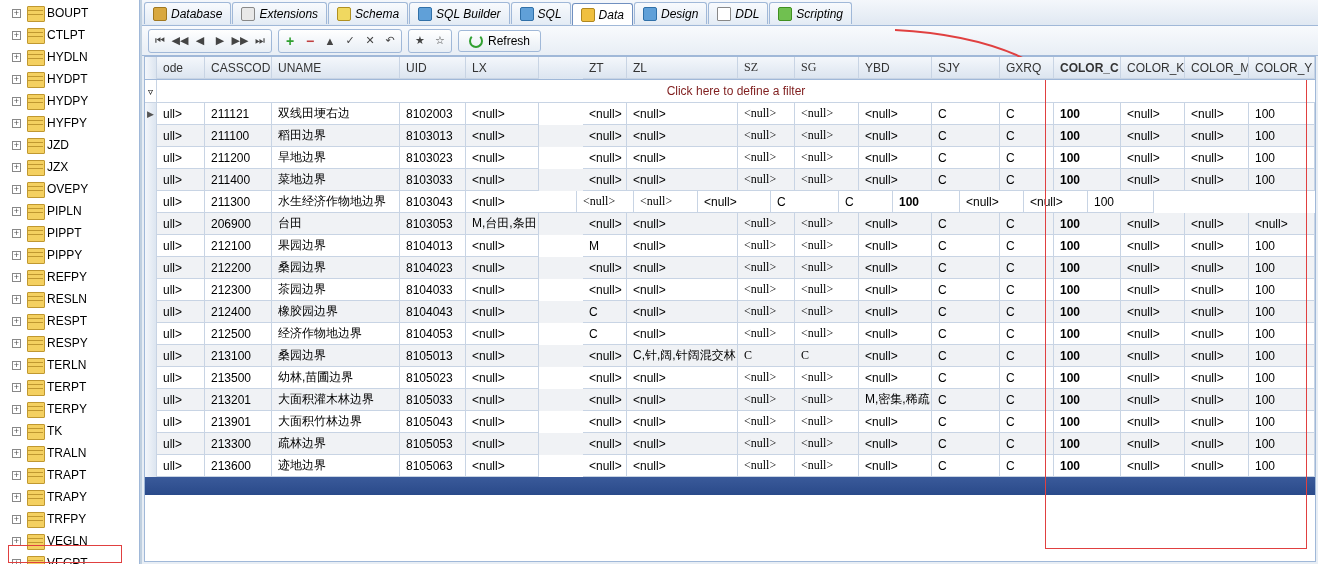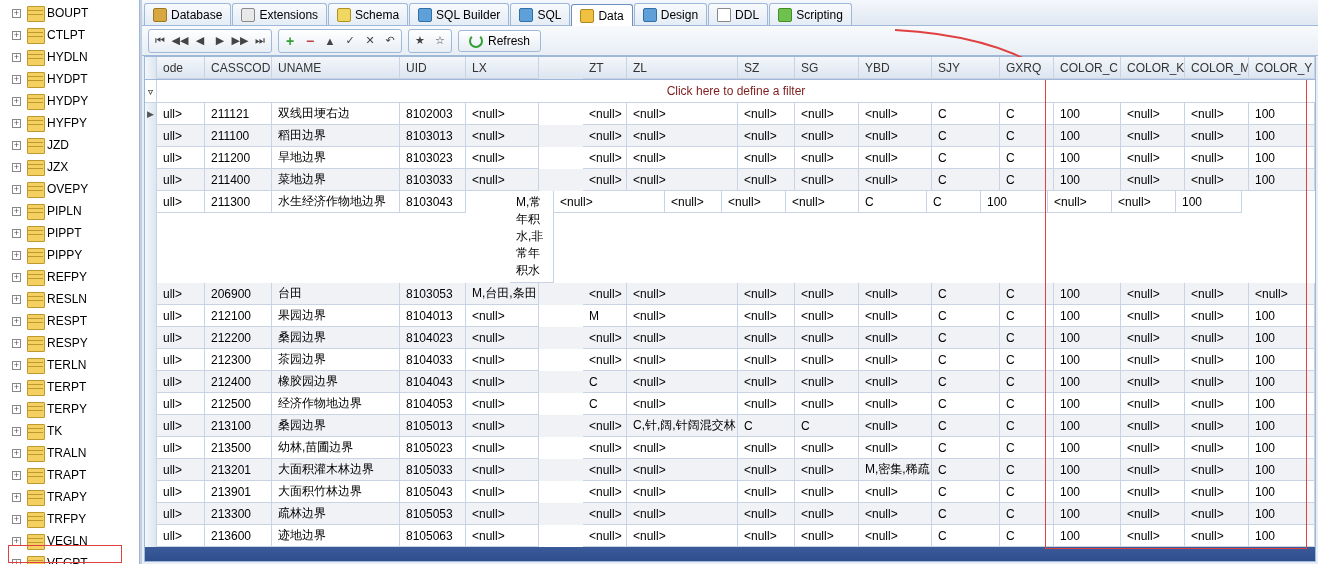--- a/index.html
+++ b/index.html
@@ -5,21 +5,21 @@
 * { box-sizing: border-box; font-family: Tahoma, Arial, sans-serif; font-size: 12px; }
 body { margin: 0; padding: 0; background: #fff; width: 1318px; height: 564px; overflow: hidden; position: relative; }
 .container { display: flex; width: 100%; height: 100%; }
 .sidebar { width: 161px; background: #fff; border-right: 1px solid #a0b8d8; height: 100%; overflow-y: auto; padding-top: 2px; }
 .tree-item { display: flex; align-items: center; padding: 2px 4px 2px 12px; cursor: pointer; height: 22px; }
 .tree-box { width: 9px; height: 9px; border: 1px solid #888; display: inline-block; margin-right: 6px; text-align: center; line-height: 7px; font-size: 9px; color: #555; }
 .tbl-icon { width: 16px; height: 14px; display: inline-block; margin-right: 4px; position: relative; }
 .tbl-icon::before { content:''; position:absolute; left:0; top:0; width:16px; height:14px; background:#f4d060; border:1px solid #c09830; border-radius:1px; }
 .tbl-icon::after { content:''; position:absolute; left:0; top:4px; width:16px; height:1px; background:#c09830; box-shadow: 0 4px 0 #c09830; }
 .main { flex: 1; display:flex; flex-direction:column; background:#e8eef5; border-left:2px solid #c0d0e0; position: relative; }
-.tabs { display:flex; align-items:flex-end; padding: 2px 2px 0 2px; background: linear-gradient(#f4f7fb,#e0e8f2); border-bottom:1px solid #a0b8d8; height:26px; gap:0; }
+.tabs { display:flex; align-items:flex-start; padding: 2px 2px 0 2px; background: linear-gradient(#f4f7fb,#e0e8f2); border-bottom:1px solid #a0b8d8; height:26px; gap:0;font-style:italic; }
 .tab { display:flex; align-items:center; padding:3px 8px; border:1px solid #a0b8d8; border-bottom:none; background:linear-gradient(#f8fafd,#e4ecf5); margin-right:1px; border-radius:3px 3px 0 0; cursor:pointer; gap:4px; height:22px; }
 .tab.active { background:#fff; border-color:#7090c0; font-weight:normal; position:relative; top:1px; }
 .tab-icon { width:14px; height:14px; display:inline-block; }
 .i-db { background:#d8a840; border-radius:2px; border:1px solid #a07820; }
 .i-ext { background:#e8e8e8; border:1px solid #888; border-radius:2px; }
 .i-schema { background:#f0d860; border-radius:2px; border:1px solid #b09020; }
 .i-sqlb { background:#60a0d8; border-radius:2px; border:1px solid #3070a8; }
 .i-sql { background:#60a0d8; border-radius:2px; border:1px solid #3070a8; }
 .i-data { background:#f0c040; border:1px solid #b08820; border-radius:2px; }
 .i-design { background:#60a0d8; border-radius:2px; border:1px solid #3070a8; }
@@ -36,23 +36,23 @@
 .grid-header-row { display:flex; background:linear-gradient(#f4f7fb,#dce5f0); border-bottom:1px solid #a0b8d8; position:sticky; top:0; z-index:2; }
 .grid-cell, .grid-hcell { border-right:1px solid #c8d4e4; border-bottom:1px solid #c8d4e4; padding:3px 6px; overflow:hidden; white-space:nowrap; text-overflow:ellipsis; height:22px; display:flex; align-items:center; }
 .grid-hcell { background:linear-gradient(#f4f7fb,#dce5f0); color:#333; cursor:pointer; }
 .filter-row { display:flex; background:#fff; border-bottom:1px solid #c8d4e4; }
 .filter-cell-first { width:12px; border-right:1px solid #c8d4e4; display:flex; align-items:center; justify-content:center; font-size:10px; }
 .filter-text { flex:1; text-align:center; color:#7f1d1d; padding:4px; cursor:text; }
 .grid-row { display:flex; background:#fff; }
 .grid-row.alt { background:#f0f2f5; }
 .rowsel { width:12px; border-right:1px solid #c8d4e4; background:linear-gradient(90deg,#f4f7fb,#dce5f0); display:flex; align-items:center; justify-content:center; font-size:9px; color:#555; }
 .c0 { width:48px; } .c1 { width:67px; } .c2 { width:128px; } .c3 { width:66px; }
-.c4 { width:73px; } .c5 { width:44px;margin-left:44px; } .c6 { width:111px; } .c7 { width:57px; }
-.c8 { width:64px; } .c9 { width:73px; } .c10 { width:68px; } .c11 { width:54px; }
-.c12 { width:67px; } .c13 { width:64px; } .c14 { width:64px; } .c15 { width:66px;text-align:right; }
+.c4 { width:73px; } .c5 { width:44px;margin-left:44px; } .c6 { width:111px; } .c7 { width:57px;font-family:Liberation Serif, serif; }
+.c8 { width:64px;font-family:Liberation Serif, serif; } .c9 { width:73px; } .c10 { width:68px; } .c11 { width:54px; }
+.c12 { width:67px;font-weight:bold; } .c13 { width:64px; } .c14 { width:64px; } .c15 { width:66px;text-align:right; }
 .wrap-cell { white-space:normal; height:auto; min-height:22px; align-items:flex-start; }
 .highlight-box { position:absolute; border:1px solid #e04040; pointer-events:none; }
 .hb1 { left:1045px; top:62px; width:262px; height:487px; }
 .hb2 { left:8px; top:545px; width:114px; height:18px; }
 .arrow { position:absolute; left:890px; top:25px; width:160px; height:50px; pointer-events:none; }
 .footer-bar { height:18px; background:linear-gradient(#3a5a9a,#2a4a8a); }
 </style>
 </head>
 <body>
 
@@ -354,21 +354,20 @@
             <div class="grid-cell c13">&lt;null&gt;</div>
             <div class="grid-cell c14">&lt;null&gt;</div>
             <div class="grid-cell c15">100</div>
           </div>
           <div class="grid-row">
             <div class="rowsel"></div>
             <div class="grid-cell c0">ull&gt;</div>
             <div class="grid-cell c1">211300</div>
             <div class="grid-cell c2">水生经济作物地边界</div>
             <div class="grid-cell c3">8103043</div>
-            <div class="grid-cell c5 wrap-cell">M,常年积水,非常年积水</div>
             <div class="grid-cell c6">&lt;null&gt;</div>
             <div class="grid-cell c7">&lt;null&gt;</div>
             <div class="grid-cell c8">&lt;null&gt;</div>
             <div class="grid-cell c9">&lt;null&gt;</div>
             <div class="grid-cell c10">C</div>
             <div class="grid-cell c11">C</div>
             <div class="grid-cell c12">100</div>
             <div class="grid-cell c13">&lt;null&gt;</div>
             <div class="grid-cell c14">&lt;null&gt;</div>
             <div class="grid-cell c15">100</div>

